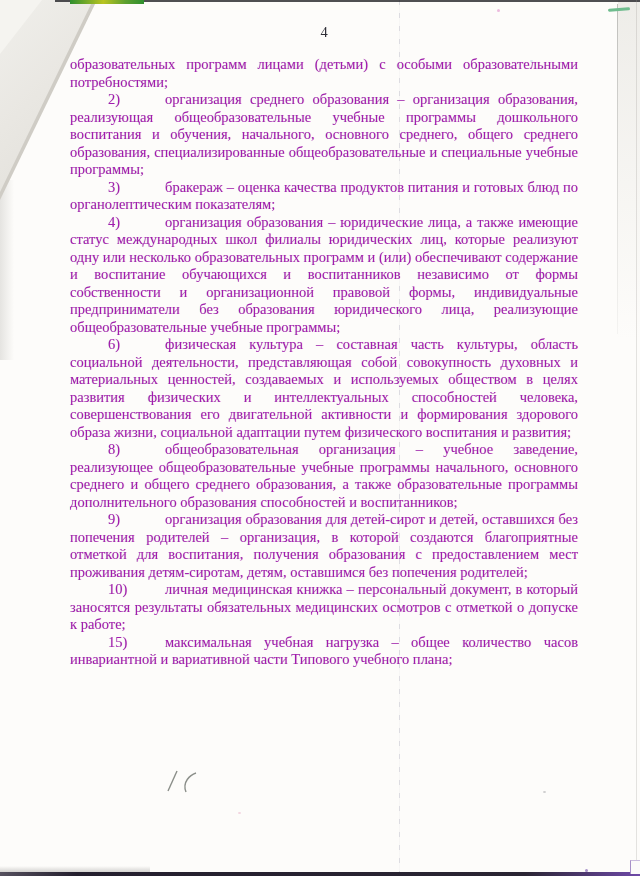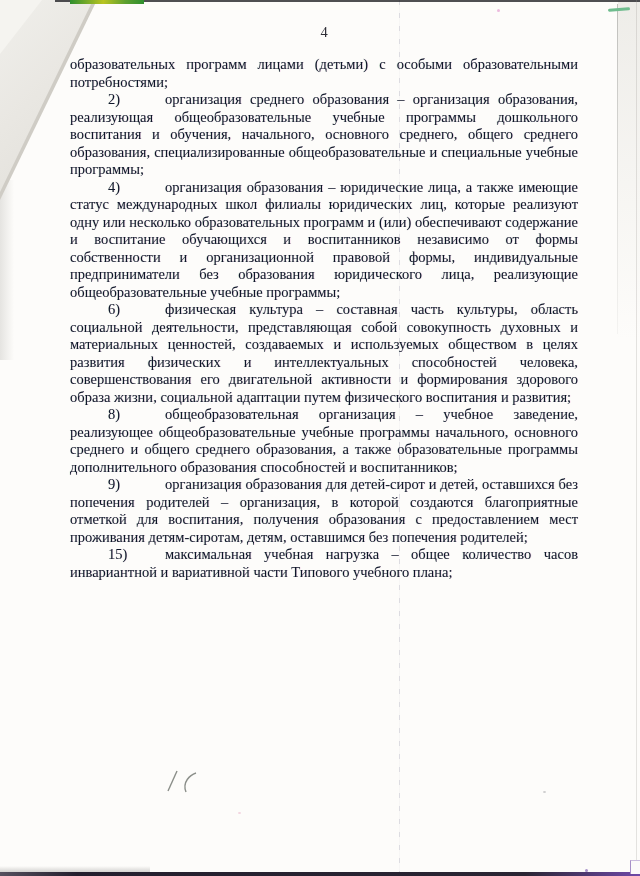--- a/index.html
+++ b/index.html
@@ -113,21 +113,21 @@
     z-index: 10;
   }
   .text-block {
     position: absolute; left: 70px; top: 56px; width: 508px;
     z-index: 10;
   }
   .para {
     margin: 0;
     font-size: 14.5px;
     line-height: 17.5px;
-    color: #0f172a;
+    color: #a21caf;
     text-align: justify;
     text-indent: 38px;
     text-shadow: 0.6px 0 0.4px rgba(190,30,160,0.14), -0.6px 0 0.4px rgba(30,140,60,0.14);
   }
   .para.cont { text-indent: 0; }
   .num {
     display: inline-block;
     width: 57px;
     text-indent: 0;
   }
@@ -157,18 +157,20 @@
 <svg class="pencil-mark" viewBox="0 0 48 30">
   <path d="M8,25 L17,5" stroke="#5a5f58" stroke-width="1.4" fill="none" opacity="0.7"></path>
   <path d="M26,26 C22,16 30,9 36,7" stroke="#5a5f58" stroke-width="1.4" fill="none" opacity="0.7"></path>
 </svg>
 
 <div class="page-number">4</div>
 
 <div class="text-block">
   <p class="para cont"><span>образовательных программ лицами (детьми) с особыми образовательными потребностями;</span></p>
   <p class="para"><span class="num">2)</span><span>организация среднего образования – организация образования, реализующая общеобразовательные учебные программы дошкольного воспитания и обучения, начального, основного среднего, общего среднего образования, специализированные общеобразовательные и специальные учебные программы;</span></p>
+  <p class="para"><span class="num">3)</span><span>бракераж – оценка качества продуктов питания и готовых блюд по органолептическим показателям;</span></p>
   <p class="para"><span class="num">4)</span><span>организация образования – юридические лица, а также имеющие статус международных школ филиалы юридических лиц, которые реализуют одну или несколько образовательных программ и (или) обеспечивают содержание и воспитание обучающихся и воспитанников независимо от формы собственности и организационной правовой формы, индивидуальные предприниматели без образования юридического лица, реализующие общеобразовательные учебные программы;</span></p>
   <p class="para"><span class="num">6)</span><span>физическая культура – составная часть культуры, область социальной деятельности, представляющая собой совокупность духовных и материальных ценностей, создаваемых и используемых обществом в целях развития физических и интеллектуальных способностей человека, совершенствования его двигательной активности и формирования здорового образа жизни, социальной адаптации путем физического воспитания и развития;</span></p>
   <p class="para"><span class="num">8)</span><span>общеобразовательная организация – учебное заведение, реализующее общеобразовательные учебные программы начального, основного среднего и общего среднего образования, а также образовательные программы дополнительного образования способностей и воспитанников;</span></p>
   <p class="para"><span class="num">9)</span><span>организация образования для детей-сирот и детей, оставшихся без попечения родителей – организация, в которой создаются благоприятные отметкой для воспитания, получения образования с предоставлением мест проживания детям-сиротам, детям, оставшимся без попечения родителей;</span></p>
+  <p class="para"><span class="num">10)</span><span>личная медицинская книжка – персональный документ, в который заносятся результаты обязательных медицинских осмотров с отметкой о допуске к работе;</span></p>
   <p class="para"><span class="num">15)</span><span>максимальная учебная нагрузка – общее количество часов инвариантной и вариативной части Типового учебного плана;</span></p>
 </div>
 
 </body></html>

